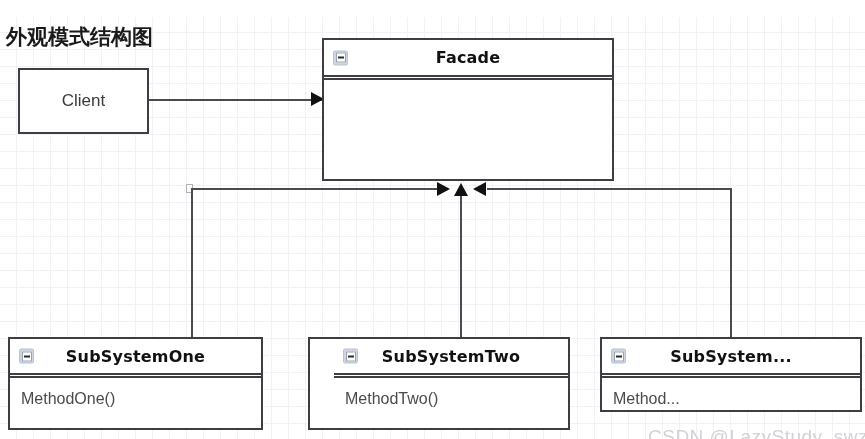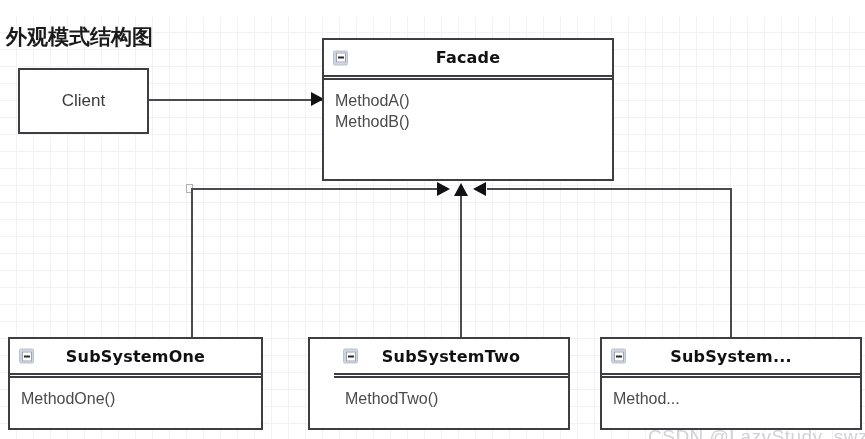--- a/index.html
+++ b/index.html
@@ -192,24 +192,20 @@
   <div class="uml-box" style="left:322px; top:21px; width:292px; height:143px;">
     <div class="uml-head" style="height:37px;">
       <span class="collapse-icon">
           <span class="inner">
             <span class="bar"></span>
           </span>
         </span>
       <span class="uml-title">Facade</span>
     </div>
     <div class="uml-sep"></div>
-    <div class="uml-body">
-      <div class="uml-method">MethodA()</div>
-      <div class="uml-method">MethodB()</div>
-    </div>
   </div>
 
   <div class="endpoint-marker" style="left:186px; top:167px;"></div>
   <div class="line-h" style="left:191px; top:171px; width:256px;"></div>
   <div class="line-v" style="left:191px; top:171px; height:150px;"></div>
   <div class="arrow arrow-right" style="left:437px; top:165px;"></div>
 
   <div class="line-v" style="left:460px; top:172px; height:149px;"></div>
   <div class="arrow arrow-up" style="left:454px; top:166px;"></div>
 
@@ -240,21 +236,21 @@
           </span>
         </span>
       <span class="uml-title">SubSystemTwo</span>
     </div>
     <div class="uml-sep"></div>
     <div class="uml-body">
       <div class="uml-method">MethodTwo()</div>
     </div>
   </div>
 
-  <div class="uml-box" style="left:600px; top:320px; width:262px; height:93px;">
+  <div class="uml-box" style="left:600px; top:320px; width:262px; height:75px;">
     <div class="uml-head" style="height:36px;">
       <span class="collapse-icon">
           <span class="inner">
             <span class="bar"></span>
           </span>
         </span>
       <span class="uml-title">SubSystem...</span>
     </div>
     <div class="uml-sep"></div>
     <div class="uml-body">

